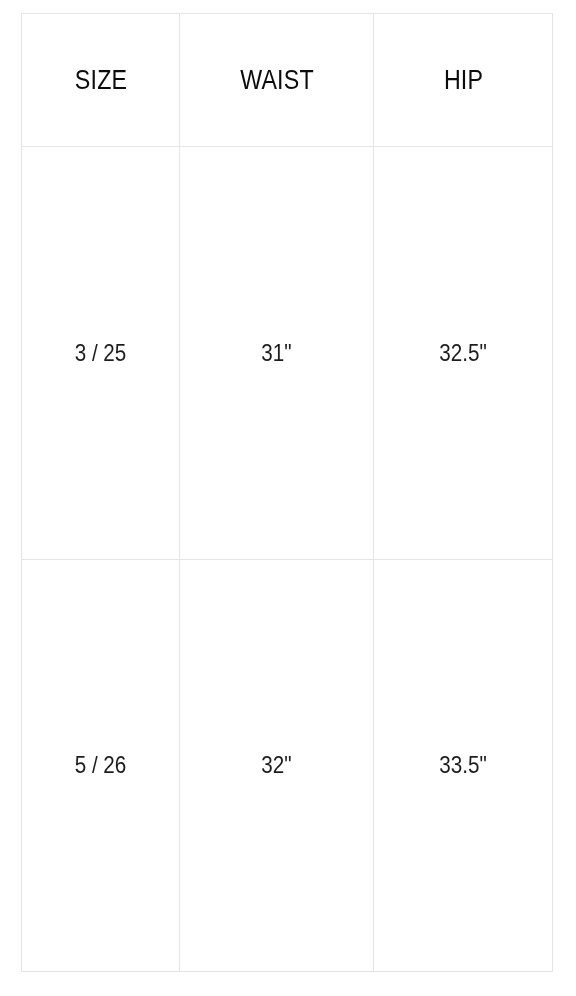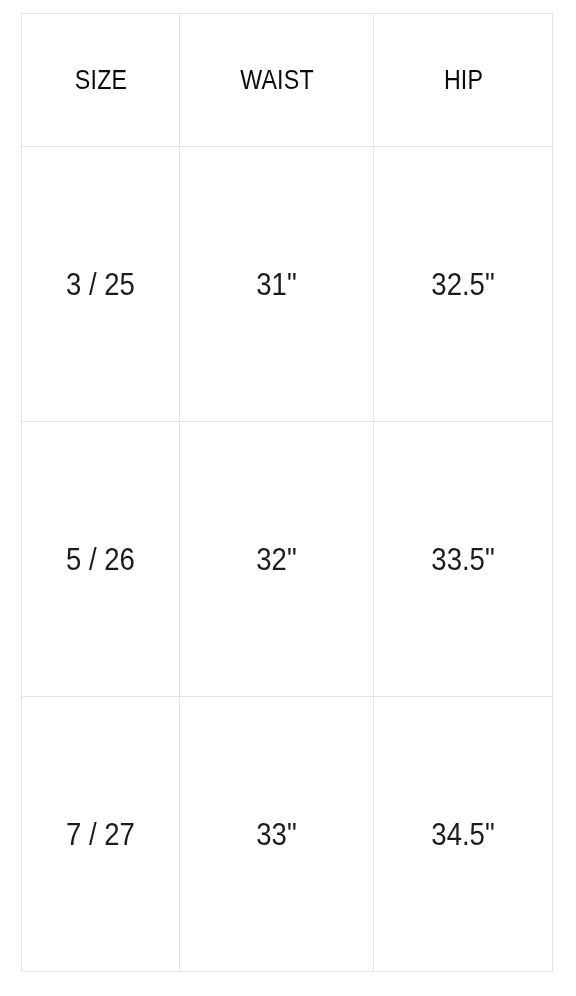--- a/index.html
+++ b/index.html
@@ -51,21 +51,21 @@
     font-size: 27px;
     font-weight: 400;
     letter-spacing: 0.2px;
     font-stretch: condensed;
     transform: scaleX(0.86);
     color: #0c0c0c;
   }
 
   table.size-chart tbody td {
     height: 124px;
-    font-size: 32px;
+    font-size: 24px;
     font-weight: 300;
     line-height: 40px;
     font-stretch: condensed;
     color: #1c1c1c;
   }
 
   
   table.size-chart tbody tr.row-tall td { height: 167px; }
   table.size-chart tbody tr.row-tall-last td { height: 160px; }
 
@@ -117,26 +117,15 @@
         <td>
             <span class="cell-inner">5 / 26</span>
           </td>
         <td>
             <span class="cell-inner">32"</span>
           </td>
         <td>
             <span class="cell-inner">33.5"</span>
           </td>
       </tr>
-      <tr class="row-normal">
-        <td>
-            <span class="cell-inner">7 / 27</span>
-          </td>
-        <td>
-            <span class="cell-inner">33"</span>
-          </td>
-        <td>
-            <span class="cell-inner">34.5"</span>
-          </td>
-      </tr>
     </tbody>
   </table>
 </div>
 
 </body></html>

